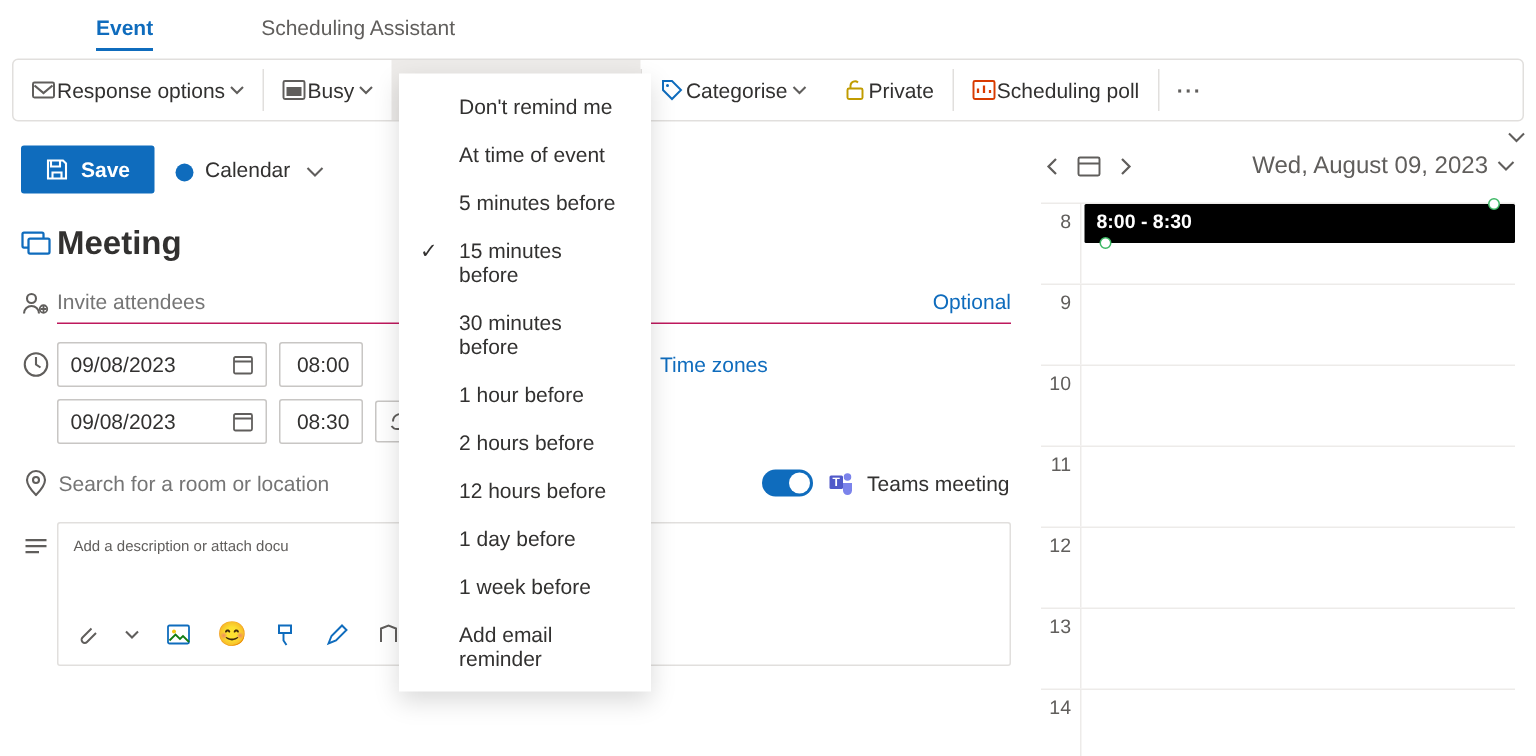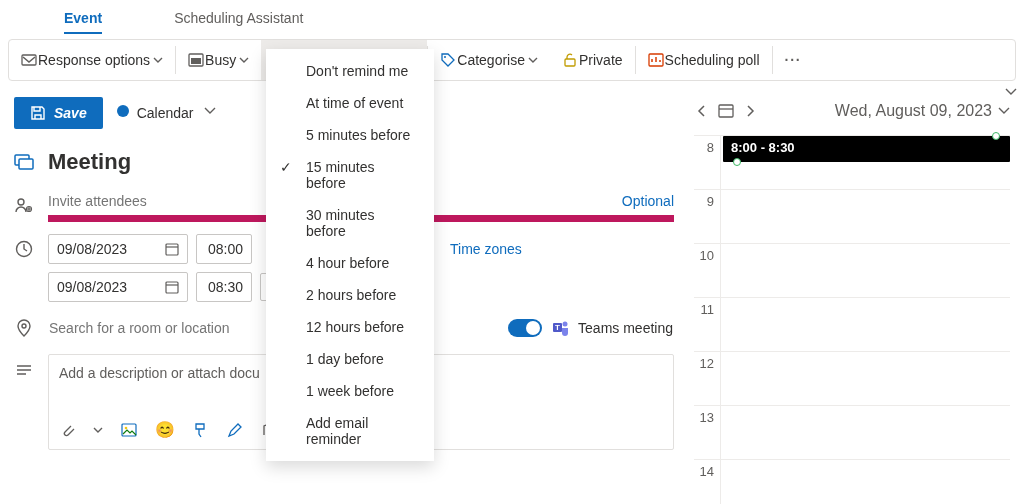--- a/index.html
+++ b/index.html
@@ -15,46 +15,46 @@
 .tbtn.sel { background: #edebe9; }
 .tsep { width: 1px; height: 28px; background: #e1dfdd; }
 .chev { margin-left: 2px; }
 .expand-collapse { position: absolute; right: -2px; bottom: -18px; cursor: pointer; color: #605e5c; }
 
 .main { display: flex; gap: 20px; padding: 0 14px; }
 .left { flex: 0 0 660px; position: relative; }
 .right { flex: 1; }
 
 .save-row { display: flex; align-items: center; gap: 14px; margin-bottom: 20px; }
-.save-btn { background: #0f6cbd; color: #fff; display: flex; align-items: flex-start; gap: 8px; padding: 8px 16px; border-radius: 2px; cursor: pointer; font-weight: 600; font-style: italic; }
-.cal-pick { display: flex; align-items: flex-start; gap: 8px; cursor: pointer; }
+.save-btn { background: #0f6cbd; color: #fff; display: flex; align-items: flex-start; gap: 8px; padding: 8px 16px; border-radius: 2px; cursor: pointer; font-weight: 600; }
+.cal-pick { display: flex; align-items: flex-end; gap: 8px; cursor: pointer; }
 .cal-dot { width: 12px; height: 12px; border-radius: 50%; background: #0f6cbd; }
 
-.field-row { display: flex; align-items: center; gap: 14px; margin-bottom: 12px; }
+.field-row { display: flex; align-items: center; gap: 4px; margin-bottom: 12px; }
 .row-icon { width: 20px; display: flex; justify-content: center; color: #605e5c; flex-shrink: 0; }
 .title-input { font-size: 22px; font-weight: 700; border: none; outline: none; flex: 1; color: #323130; }
-.inv-row .invite { flex: 1; border-bottom: 7px solid #be185d; padding: 6px 0; display: flex; justify-content: space-between; align-items: center; }
+.inv-row .invite { flex: 1; border-bottom: 1px solid #be185d; padding: 6px 0; display: flex; justify-content: space-between; align-items: center; }
 .inv-input { border: none; outline: none; flex: 1; font-size: 14px; color: #605e5c; }
 .link { color: #0f6cbd; cursor: pointer; font-size: 14px; }
 
 .dt-block { display: flex; flex-direction: column; gap: 8px; }
 .dt-row { display: flex; gap: 8px; align-items: center; }
 .dt-input { border: 1px solid #c8c6c4; border-radius: 2px; padding: 6px 8px; display: flex; align-items: center; gap: 8px; font-size: 14px; justify-content: flex-end; }
 .dt-date { width: 140px; justify-content: space-between; }
 .dt-time { width: 56px; }
 .allday { border: 1px solid #c8c6c4; border-radius: 2px; padding: 6px 10px; display: flex; align-items: center; gap: 8px; cursor: pointer; visibility: hidden; }
 
 .loc { flex: 1; border: 1px solid transparent; padding: 4px 0; display: flex; align-items: center; gap: 10px; }
 .loc-input { border: none; outline: none; flex: 1; font-size: 14px; color: #605e5c; }
 .toggle { width: 34px; height: 18px; background: #0f6cbd; border-radius: 9px; position: relative; cursor: pointer; }
 .toggle::after { content: ""; position: absolute; right: 2px; top: 2px; width: 14px; height: 14px; background: #fff; border-radius: 50%; }
 .teams { display: flex; align-items: center; gap: 8px; }
 
 .desc { flex: 1; border: 1px solid #e1dfdd; border-radius: 2px; padding: 10px; height: 96px; display: flex; flex-direction: column; justify-content: space-between; }
-.desc-ph { color: #605e5c; font-size: 14px; }
+.desc-ph { color: #605e5c; font-size: 10px; }
 .desc-toolbar { display: flex; gap: 18px; align-items: center; color: #605e5c; }
 
 
 .dropdown { position: absolute; top: -48px; left: 252px; width: 168px; background: #fff; box-shadow: 0 6px 16px rgba(0,0,0,.15); padding: 6px 0; z-index: 10; }
 .dd-item { padding: 8px 16px 8px 40px; cursor: pointer; position: relative; font-size: 14px; }
 .dd-item.sel::before { content: "✓"; position: absolute; left: 14px; }
 
 
 .rhead { display: flex; align-items: center; gap: 10px; padding: 4px 0 14px; justify-content: space-between; }
 .rnav { display: flex; align-items: center; gap: 6px; color: #605e5c; }
@@ -307,21 +307,21 @@
         </div>
       </div>
     </div>
 
     <div class="dropdown" id="reminder-dd">
         <div class="dd-item">Don't remind me</div>
         <div class="dd-item">At time of event</div>
         <div class="dd-item">5 minutes before</div>
         <div class="dd-item sel">15 minutes before</div>
         <div class="dd-item">30 minutes before</div>
-        <div class="dd-item">4 hour before</div>
+        <div class="dd-item">1 hour before</div>
         <div class="dd-item">2 hours before</div>
         <div class="dd-item">12 hours before</div>
         <div class="dd-item">1 day before</div>
         <div class="dd-item">1 week before</div>
         <div class="dd-item">Add email reminder</div>
       </div>
 
   </div>
 
   <div class="right">

